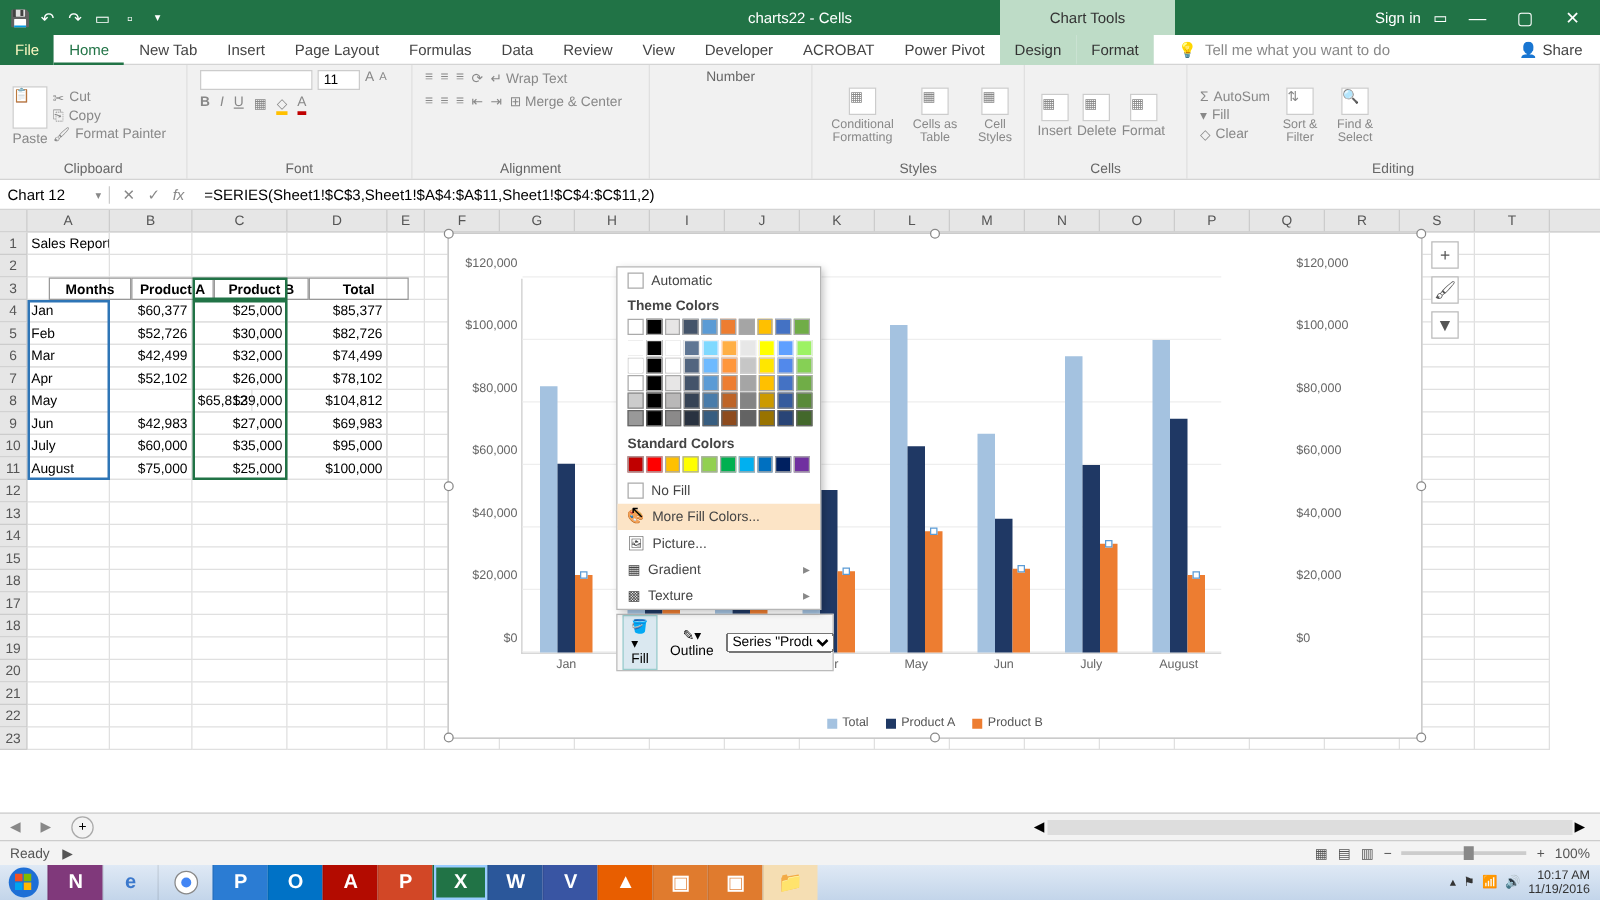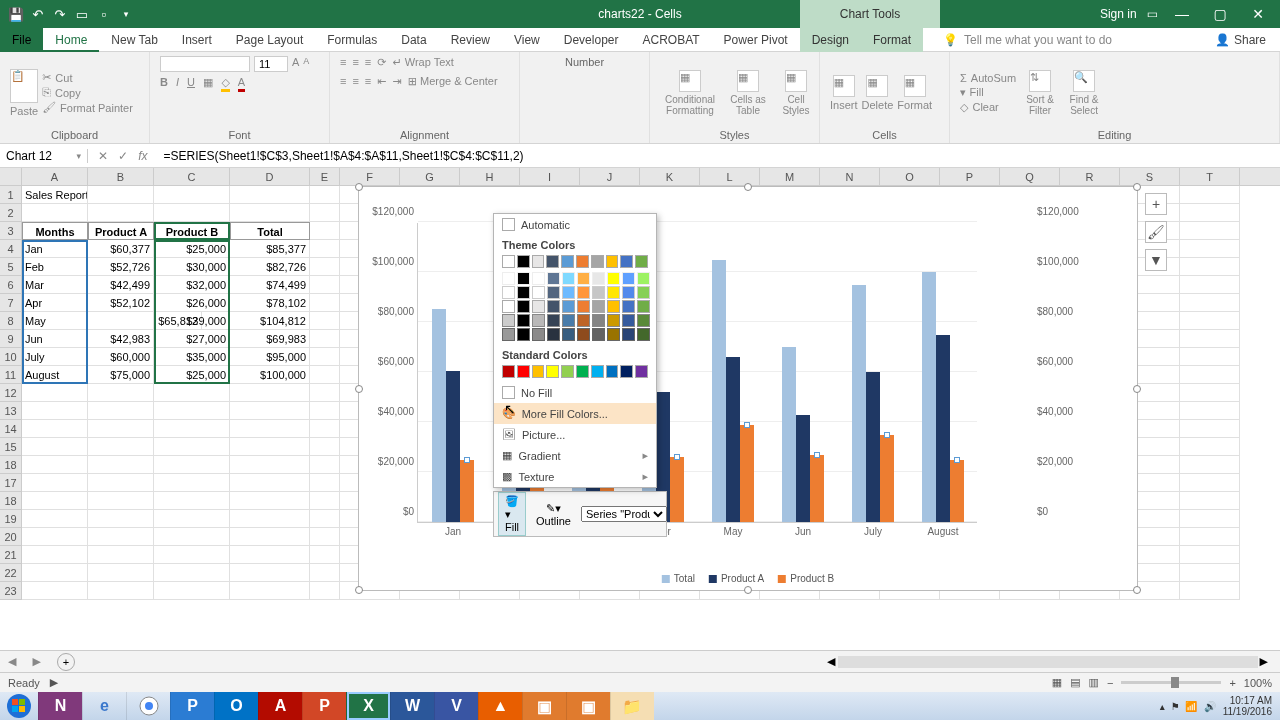--- a/index.html
+++ b/index.html
@@ -43,21 +43,21 @@
 
 
 .grid-area { position: relative; height: 450px; overflow: hidden; }
 .col-headers { display: flex; height: 18px; background: #e6e6e6; border-bottom: 1px solid #ccc; }
 .col-headers div { border-right: 1px solid #ccc; text-align: center; font-size: 11px; line-height: 18px; color: #555; }
 .row-headers { position: absolute; left: 0; top: 18px; width: 22px; }
 .row-headers div { height: 18px; border-bottom: 1px solid #ccc; border-right: 1px solid #ccc; background: #e6e6e6; text-align: center; font-size: 11px; line-height: 18px; color: #555; }
 .cells { position: absolute; left: 22px; top: 18px; }
 .cell { position: absolute; height: 18px; border-right: 1px solid #e0e0e0; border-bottom: 1px solid #e0e0e0; font-size: 11px; padding: 0 3px; line-height: 18px; overflow: hidden; white-space: nowrap; }
 .cell.r { text-align: right; }
-.cell.header { font-weight: bold; text-align: center; border: 1px solid #999; }
+.cell.header { font-weight: bold; text-align: center; border: 1px solid #999; margin-left: 17px; }
 
 
 .chart-container { position: absolute; left: 358px; top: 18px; width: 780px; height: 405px; border: 1px solid #bbb; background: #fff; }
 .chart-container .handle { position: absolute; width: 8px; height: 8px; border: 1px solid #888; background: #fff; border-radius: 50%; }
 .chart-title { text-align: center; font-size: 15px; color: #555; padding-top: 8px; }
 .plot { position: absolute; left: 58px; top: 36px; right: 150px; bottom: 50px; border-left: 1px solid #ccc; border-bottom: 1px solid #ccc; }
 .ylabel { position: absolute; font-size: 10px; color: #666; right: 100%; margin-right: 4px; transform: translateY(-50%); }
 .ylabel2 { position: absolute; font-size: 10px; color: #666; left: 100%; margin-left: 60px; transform: translateY(-50%); }
 .gridline { position: absolute; left: 0; right: 0; border-top: 1px solid #eee; }
 .bar { position: absolute; bottom: 0; }
@@ -127,21 +127,21 @@
   <div class="right">
     <span>Sign in</span>
     <span>▭</span>
     <span class="win">—</span>
     <span class="win">▢</span>
     <span class="win">✕</span>
   </div>
 </div>
 
 <div class="ribbon-tabs">
-  <div class="tab" style="background:#217346;color:#000000">File</div>
+  <div class="tab" style="background:#217346;color:#fef9c3">File</div>
   <div class="tab active">Home</div>
   <div class="tab">New Tab</div>
   <div class="tab">Insert</div>
   <div class="tab">Page Layout</div>
   <div class="tab">Formulas</div>
   <div class="tab">Data</div>
   <div class="tab">Review</div>
   <div class="tab">View</div>
   <div class="tab">Developer</div>
   <div class="tab">ACROBAT</div>

